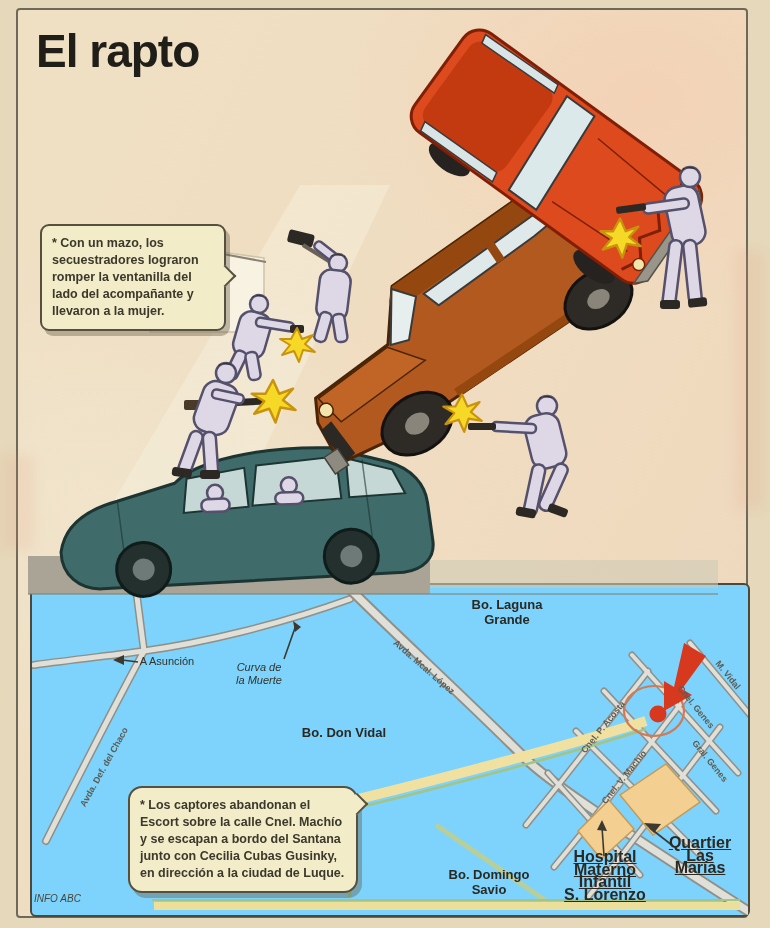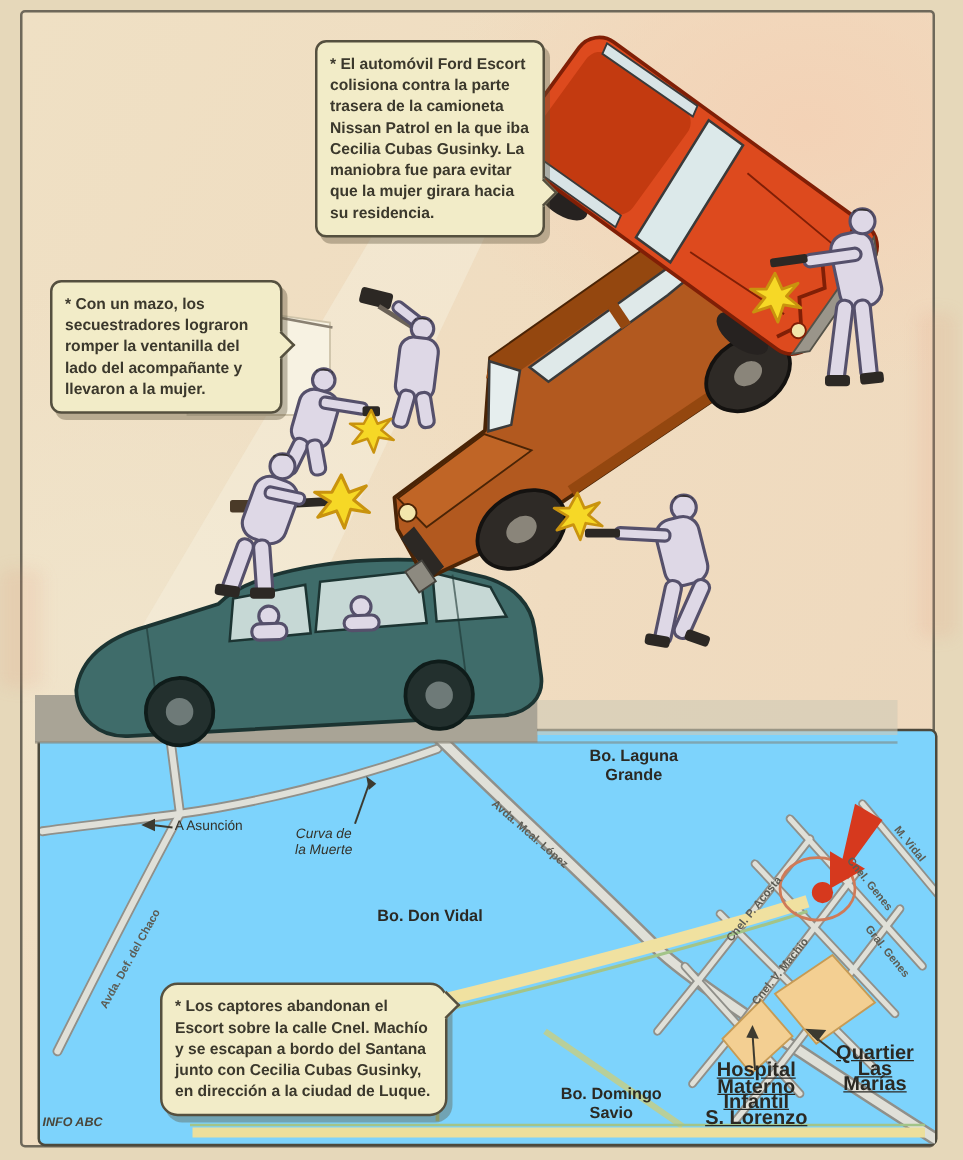--- a/index.html
+++ b/index.html
@@ -38,31 +38,32 @@
   .ptr{stroke:#3c3a30;stroke-width:1.6;fill:none;}
   .ptrh{fill:#3c3a30;stroke:none;}
   .lbl{position:absolute;transform:translateX(-50%);font-size:13px;font-weight:700;
        color:#2b2923;text-align:center;white-space:pre-line;line-height:15px;}
   .plc{position:absolute;transform:translateX(-50%);font-size:16px;font-weight:700;
        color:#2b2923;text-align:center;white-space:pre-line;line-height:12.5px;text-decoration:underline;}
   .dir{position:absolute;transform:translateX(-50%);font-size:11px;color:#34322a;
        text-align:center;white-space:pre-line;line-height:13px;}
   .dir.it{font-style:italic;}
   .st{position:absolute;font-size:9px;font-weight:700;color:#5c5c54;white-space:nowrap;}
-  #credit{position:absolute;left:34px;top:893px;font-size:10px;font-weight:700;
+  #credit{position:absolute;left:34px;top:893px;font-size:10px;font-weight:400;
           font-style:italic;color:#4a463a;z-index:7;}
 </style>
 </head>
 <body>
 
 <div id="stage">
   <div id="frame"></div>
   <div class="ghost" style="left:0;top:455px;width:34px;height:95px;"></div>
   <div class="ghost" style="left:735px;top:250px;width:30px;height:260px;"></div>
 
+  <div id="title">El rapto</div>
 
   <svg id="scene" width="770" height="620" viewBox="0 0 770 620">
 
     <polygon points="70,575 300,185 390,185 205,575" fill="#f6efdd" opacity="0.5"></polygon>
 
     <g>
       <polygon points="150,242 264,258 264,332 150,332" fill="#f7f2e2" stroke="#cfc4aa" stroke-width="1.5"></polygon>
       <line x1="148" y1="240" x2="266" y2="262" stroke="#8a8172" stroke-width="2"></line>
     </g>
 
@@ -268,24 +269,20 @@
 la Muerte</div>
     <div class="st" style="left:392px;top:82px;transform:translate(-50%,-50%) rotate(41deg);">Avda. Mcal. López</div>
     <div class="st" style="left:72px;top:182px;transform:translate(-50%,-50%) rotate(-61deg);">Avda. Def. del Chaco</div>
     <div class="st" style="left:571px;top:142px;transform:translate(-50%,-50%) rotate(-51deg);">Cnel. P. Acosta</div>
     <div class="st" style="left:592px;top:192px;transform:translate(-50%,-50%) rotate(-51deg);">Cnel. V. Machio</div>
     <div class="st" style="left:696px;top:90px;transform:translate(-50%,-50%) rotate(51deg);">M. Vidal</div>
     <div class="st" style="left:664px;top:122px;transform:translate(-50%,-50%) rotate(51deg);">Cnel. Genes</div>
     <div class="st" style="left:678px;top:176px;transform:translate(-50%,-50%) rotate(51deg);">Gral. Genes</div>
   </div>
 
-  <div class="caption" style="left:252px;top:32px;width:160px;">
-    <span>* El automóvil Ford Escort colisiona contra la parte trasera de la camioneta Nissan Patrol en la que iba Cecilia Cubas Gusinky. La maniobra fue para evitar que la mujer girara hacia su residencia.</span>
-    <span class="tail r" style="top:112px;"></span>
-  </div>
   <div class="caption" style="left:40px;top:204px;width:162px;margin-top:20px;">
     <span>* Con un mazo, los secuestradores lograron romper la ventanilla del lado del acompañante y llevaron a la mujer.</span>
     <span class="tail r" style="top:42px;"></span>
   </div>
   <div class="caption" style="left:128px;top:786px;width:206px;border-radius:14px;">
     <span>* Los captores abandonan el Escort sobre la calle Cnel. Machío y se escapan a bordo del Santana junto con Cecilia Cubas Gusinky, en dirección a la ciudad de Luque.</span>
     <span class="tail r" style="top:8px;"></span>
   </div>
 
   <div id="credit">INFO ABC</div>

